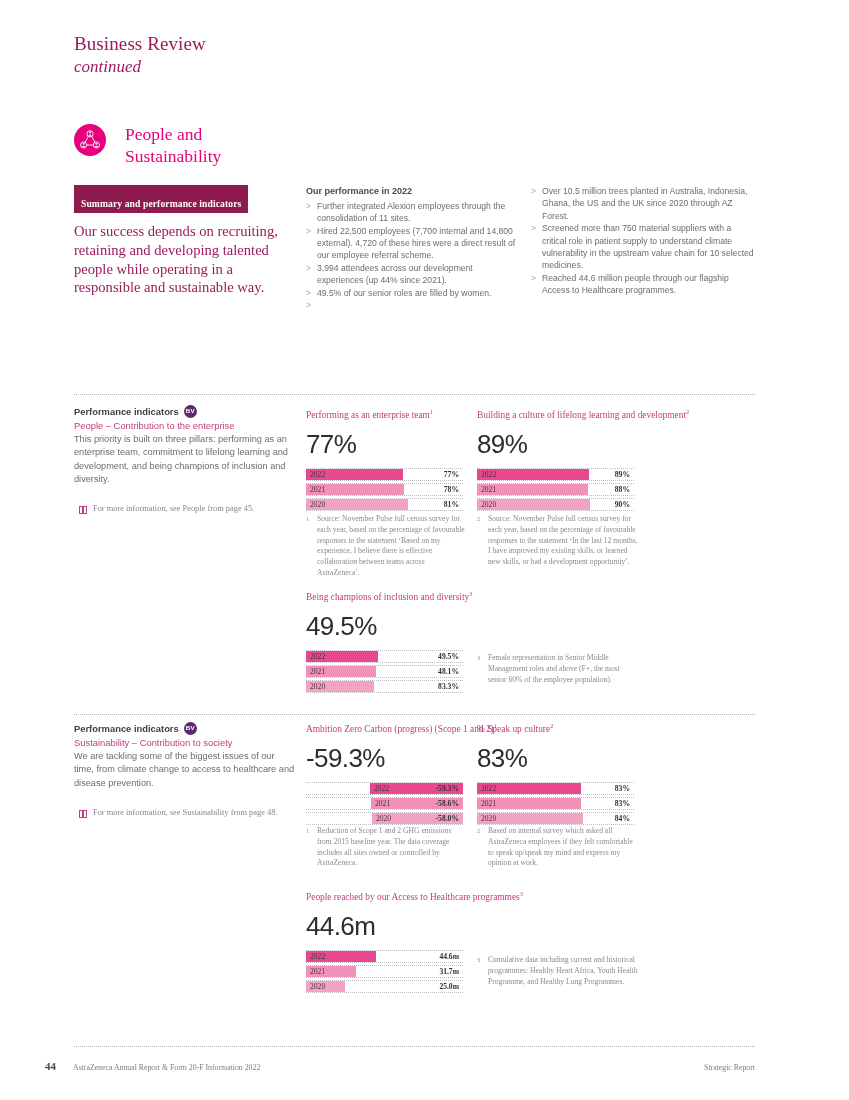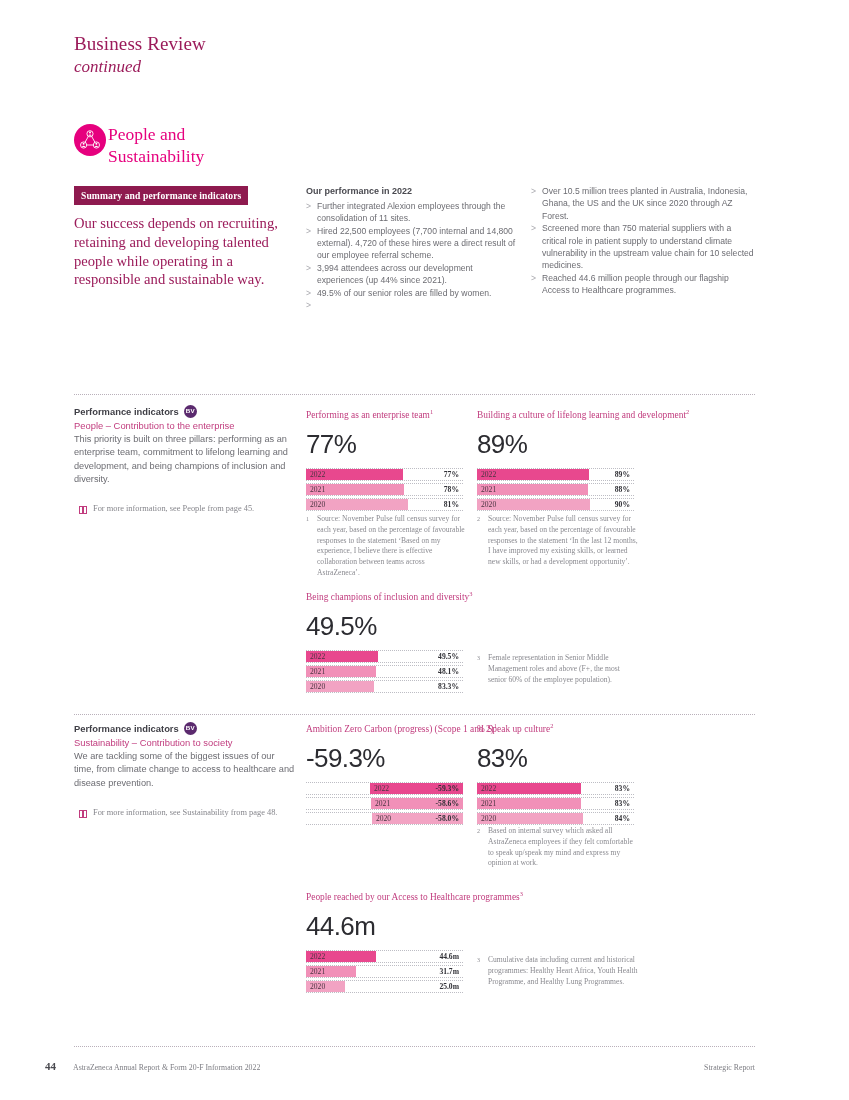--- a/index.html
+++ b/index.html
@@ -19,31 +19,31 @@
   }
   .hdr-sub {
     font-family:"Liberation Serif", serif;
     font-style:italic; font-size:17px; color:#9b1b5a; line-height:1.2; margin-top:2px;
   }
 
   
   .sectionmark { position:absolute; left:74px; top:124px; display:flex; align-items:flex-start; }
   .sm-icon { width:32px; height:32px; border-radius:50%; background:#e6007e; position:relative; flex:0 0 auto; }
   .sm-label {
-    margin-left:2px; margin-top:-1px;
+    margin-left:19px; margin-top:-1px;
     font-family:"Liberation Serif", serif;
     font-size:17.5px; color:#e6007e; line-height:1.28;
   }
 
   
   .intro { position:absolute; left:74px; top:185px; width:215px; }
   .intro-badge {
     display:inline-block; background:#8e1a4f; color:#fff;
     font-family:"Liberation Serif", serif; font-weight:bold;
-    font-size:9.6px; padding:4px 7px 4px 7px; letter-spacing:.1px;
+    font-size:9.6px; padding:13px 7px 4px 7px; letter-spacing:.1px;
     white-space:nowrap;
   }
   .intro-text {
     margin-top:9px;
     font-family:"Liberation Serif", serif;
     font-size:14.6px; color:#9b1b5a; line-height:1.29;
   }
 
   
   .perf-col { position:absolute; font-size:8.6px; color:#6c6c72; line-height:1.44; }
@@ -367,20 +367,26 @@
       <div class="fn-num">2</div>
       <div class="fn-txt">Source: November Pulse full census survey for each year, based on the percentage of favourable responses to the statement ‘In the last 12 months, I have improved my existing skills, or learned new skills, or had a development opportunity’.</div>
     </div>
   </div>
   <div class="fnote" style="left:477px; top:653px; width:163px">
     <div class="fn-row">
       <div class="fn-num">3</div>
       <div class="fn-txt">Female representation in Senior Middle Management roles and above (F+, the most senior 60% of the employee population).</div>
     </div>
   </div>
+  <div class="fnote" style="left:306px; top:826px; width:160px">
+    <div class="fn-row">
+      <div class="fn-num">1</div>
+      <div class="fn-txt">Reduction of Scope 1 and 2 GHG emissions from 2015 baseline year. The data coverage includes all sites owned or controlled by AstraZeneca.</div>
+    </div>
+  </div>
   <div class="fnote" style="left:477px; top:826px; width:163px">
     <div class="fn-row">
       <div class="fn-num">2</div>
       <div class="fn-txt">Based on internal survey which asked all AstraZeneca employees if they felt comfortable to speak up/speak my mind and express my opinion at work.</div>
     </div>
   </div>
   <div class="fnote" style="left:477px; top:955px; width:163px">
     <div class="fn-row">
       <div class="fn-num">3</div>
       <div class="fn-txt">Cumulative data including current and historical programmes: Healthy Heart Africa, Youth Health Programme, and Healthy Lung Programmes.</div>

